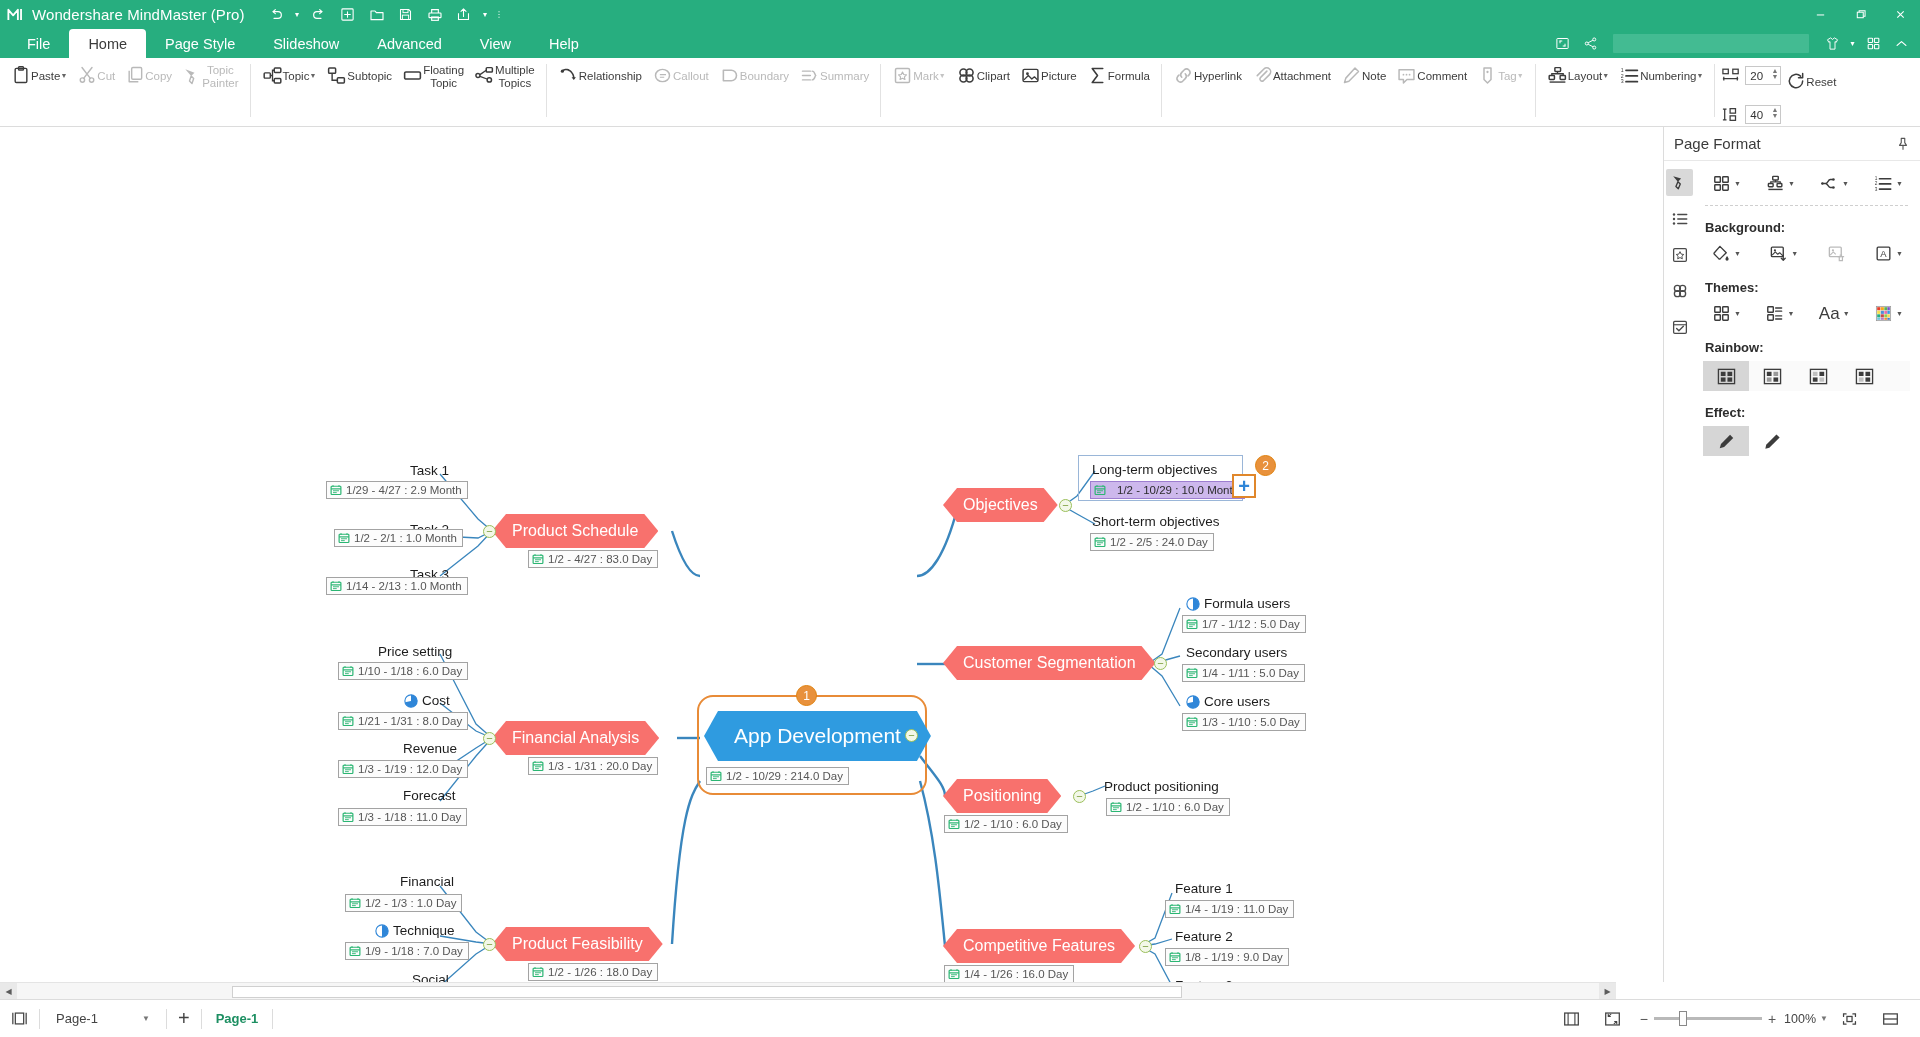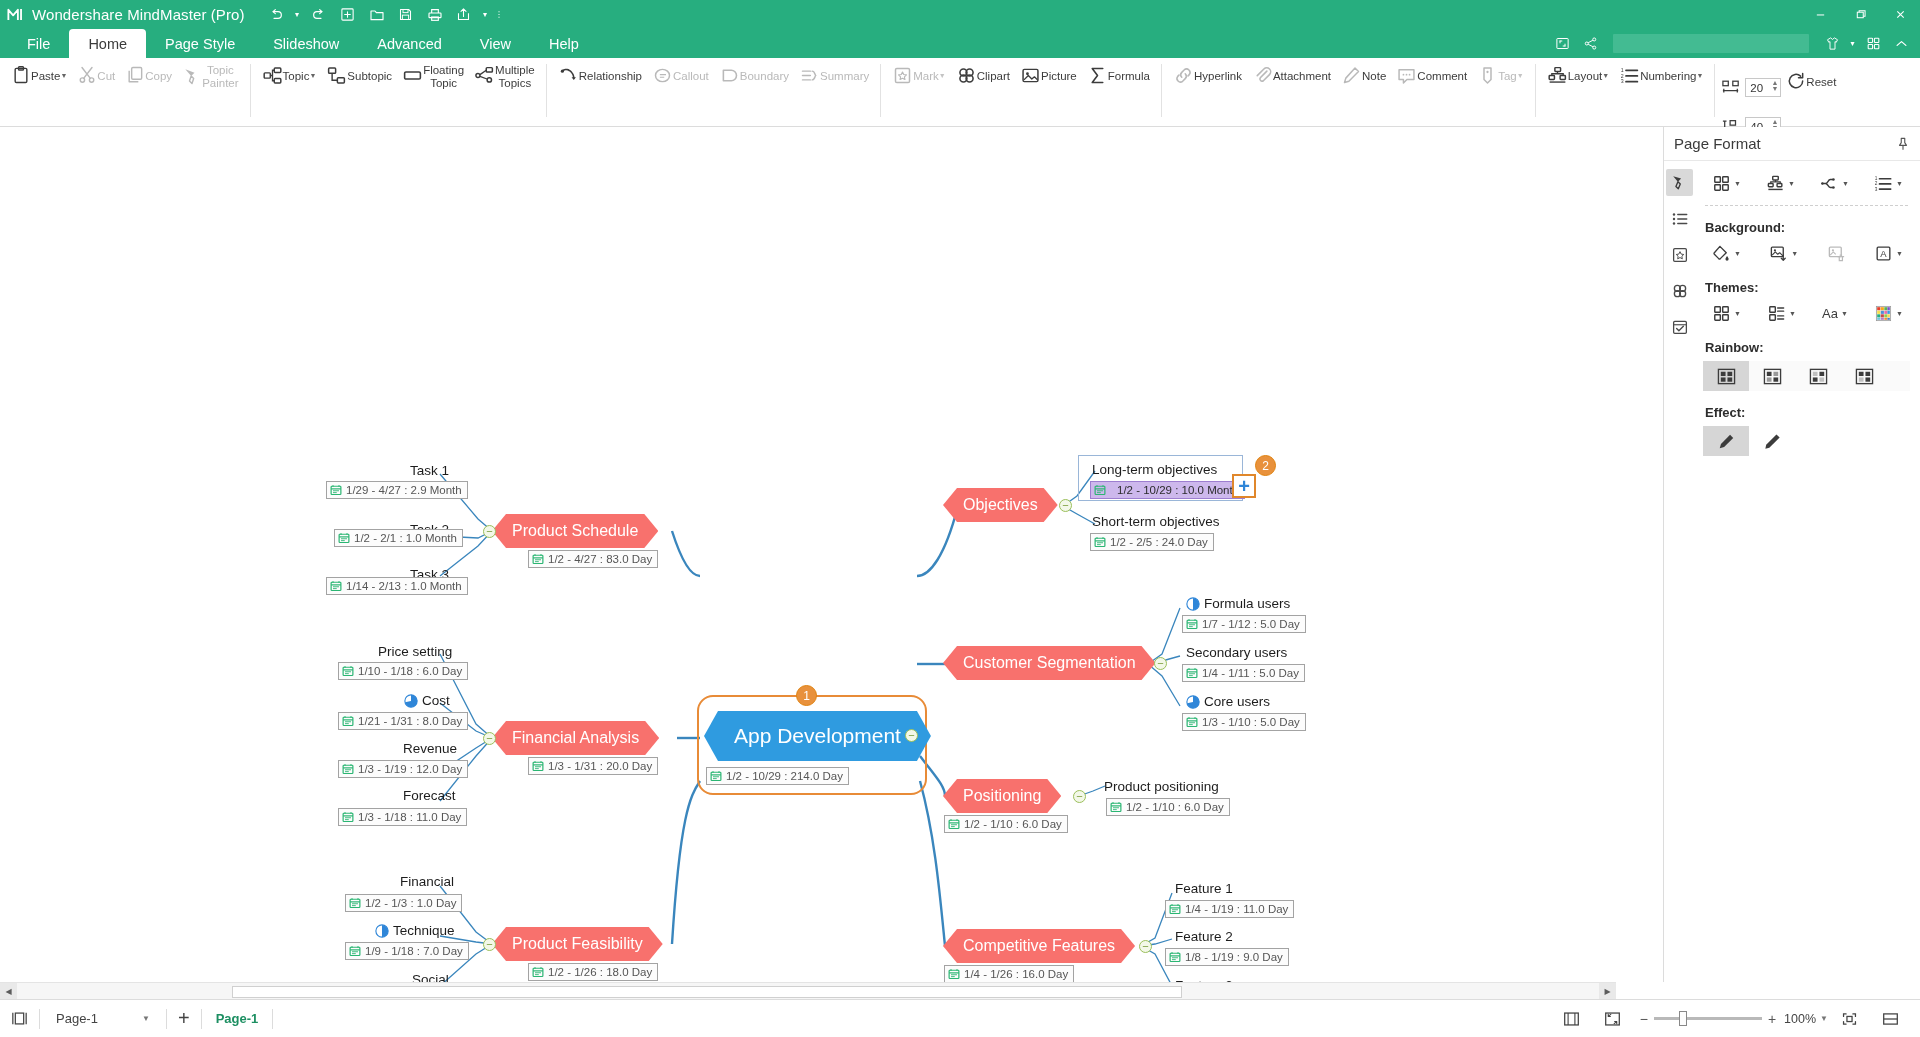--- a/index.html
+++ b/index.html
@@ -54,21 +54,21 @@
   .ritem{
     min-width:44px; padding:4px 5px 0 5px; display:flex; flex-direction:row;
     align-items:center; cursor:pointer; color:#3c3c3c;
   }
   .ritem.disabled{ color:#b9b9b9; cursor:default; }
   .ritem .ic{ height:26px; display:flex;align-items:center;justify-content:center; }
   .ritem .lb{ font-size:11.5px; text-align:center; line-height:12.5px; margin-top:2px; white-space:pre-line;}
   .ritem .dd{ font-size:7px; line-height:6px; margin-top:1px; color:#666;}
   .ritem.disabled .dd{color:#c4c4c4}
   .ritem.wide{ min-width:58px; }
-  .spin-wrap{ display:flex; flex-direction:column; gap:20px; padding-top:20px;text-align:right; }
+  .spin-wrap{ display:flex; flex-direction:column; gap:20px; padding-top:8px;text-align:right; }
   .spin-row{ display:flex; align-items:center; gap:5px;}
   .spin-ic{ width:19px;height:17px;display:flex;align-items:center;justify-content:center;color:#3c3c3c;}
   .spin-box{
     width:36px;height:19px;border:1px solid #c8c8c8;background:#fff;display:flex;align-items:center;
     font-size:11.5px; padding-left:4px; color:#333; position:relative;
   }
   .spin-arrows{ position:absolute; right:2px; top:1px; display:flex; flex-direction:column; line-height:6px; color:#777; font-size:7px;}
 
   
   .docstrip{
@@ -1134,21 +1134,21 @@
           </div>
           <div class="rp-tool">
             <svg width="19" height="19" viewBox="0 0 24 24">
                 <rect x="3.5" y="3.5" width="7" height="7" rx=".8" fill="none" stroke="#3c3c3c" stroke-width="1.8"></rect>
                 <rect x="3.5" y="13.5" width="7" height="7" rx=".8" fill="none" stroke="#3c3c3c" stroke-width="1.8"></rect>
                 <path d="M13.5 5h7.5M13.5 9h7.5M13.5 15h7.5M13.5 19h7.5" stroke="#3c3c3c" stroke-width="1.8" stroke-linecap="round"></path>
               </svg>
             <span class="car">▼</span>
           </div>
           <div class="rp-tool">
-            <span style="font-size:13px;color:#3c3c3c;line-height:19px">Aa</span>
+            <span style="font-size:17px;color:#3c3c3c;line-height:19px">Aa</span>
             <span class="car">▼</span>
           </div>
           <div class="rp-tool">
             <svg width="19" height="19" viewBox="0 0 24 24">
               <rect x="3" y="3" width="18" height="18" fill="#fff" stroke="#999" stroke-width="1"></rect>
               <rect x="4" y="4" width="4" height="4" fill="#e8402a"></rect>
                 <rect x="8.5" y="4" width="4" height="4" fill="#f5a623"></rect>
                 <rect x="13" y="4" width="4" height="4" fill="#5ab552"></rect>
                 <rect x="17" y="4" width="3" height="4" fill="#7b4fc9"></rect>
               <rect x="4" y="8.5" width="4" height="4" fill="#f7e04b"></rect>

